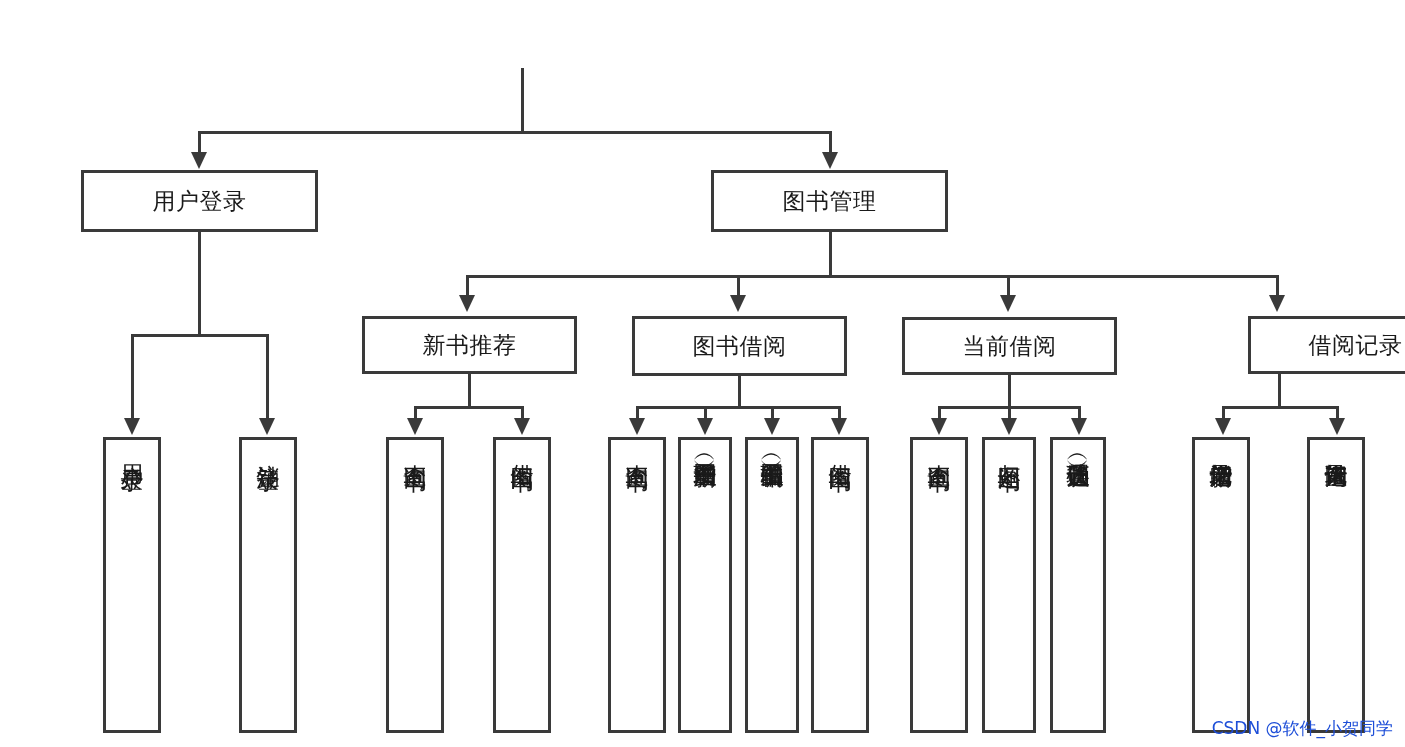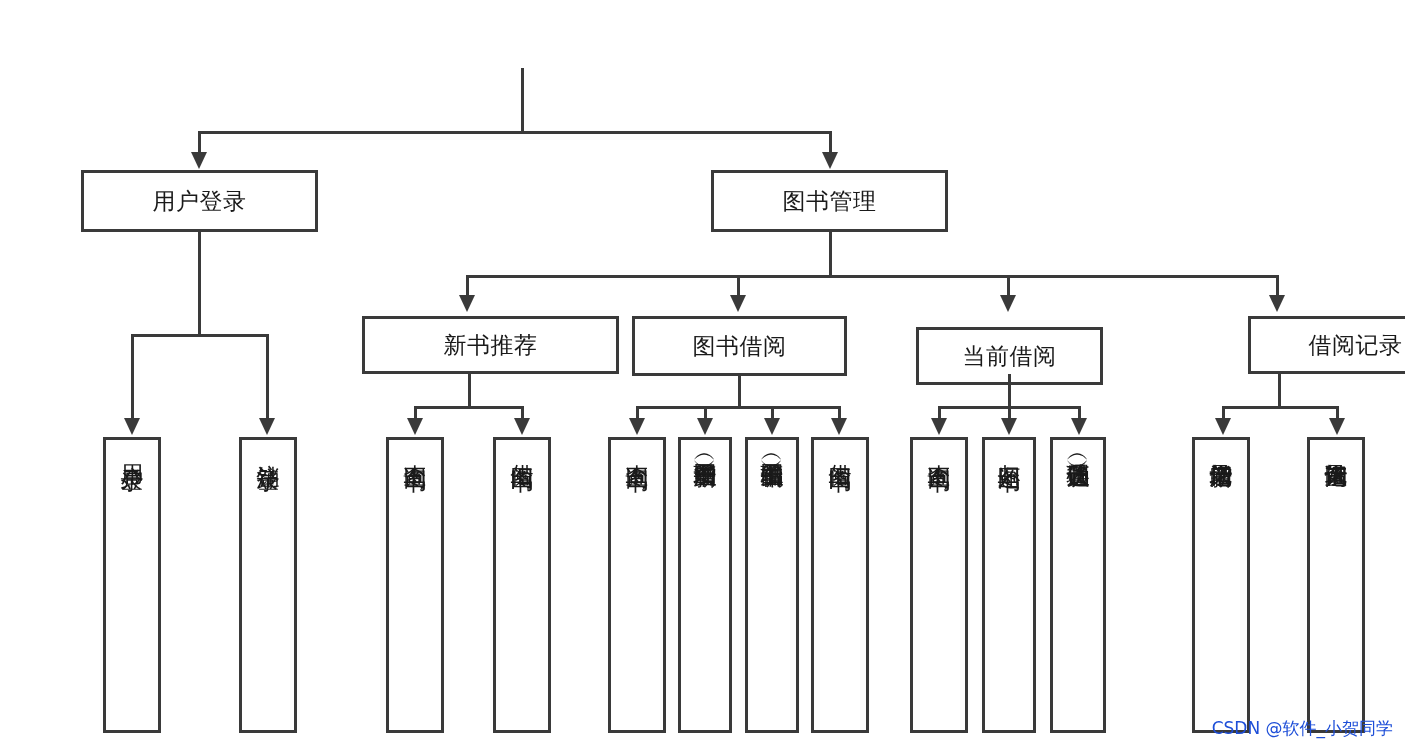--- a/index.html
+++ b/index.html
@@ -109,27 +109,27 @@
   <div class="conn h" style="left:466px; top:275px; width:813px;"></div>
   <div class="conn v" style="left:466px; top:275px; height:22px;"></div>
   <div class="arrow" style="left:459px; top:295px;"></div>
   <div class="conn v" style="left:737px; top:275px; height:22px;"></div>
   <div class="arrow" style="left:730px; top:295px;"></div>
   <div class="conn v" style="left:1007px; top:275px; height:22px;"></div>
   <div class="arrow" style="left:1000px; top:295px;"></div>
   <div class="conn v" style="left:1276px; top:275px; height:22px;"></div>
   <div class="arrow" style="left:1269px; top:295px;"></div>
 
-  <div class="node horiz" style="left:362px; top:316px; width:257px; height:58px;">
+  <div class="node horiz" style="left:362px; top:316px; width:215px; height:58px;">
     <span class="label">新书推荐</span>
   </div>
   <div class="node horiz" style="left:632px; top:316px; width:215px; height:60px;">
     <span class="label">图书借阅</span>
   </div>
-  <div class="node horiz" style="left:902px; top:327px; width:187px; height:58px;margin-left:14px;">
+  <div class="node horiz" style="left:902px; top:317px; width:215px; height:58px;">
     <span class="label">当前借阅</span>
   </div>
   <div class="node horiz" style="left:1204px; top:316px; width:215px; height:58px;margin-left:44px;">
     <span class="label">借阅记录</span>
   </div>
 
   <div class="conn v" style="left:468px; top:374px; height:34px;"></div>
   <div class="conn h" style="left:414px; top:406px; width:110px;"></div>
   <div class="conn v" style="left:414px; top:406px; height:14px;"></div>
   <div class="arrow" style="left:407px; top:418px;"></div>

